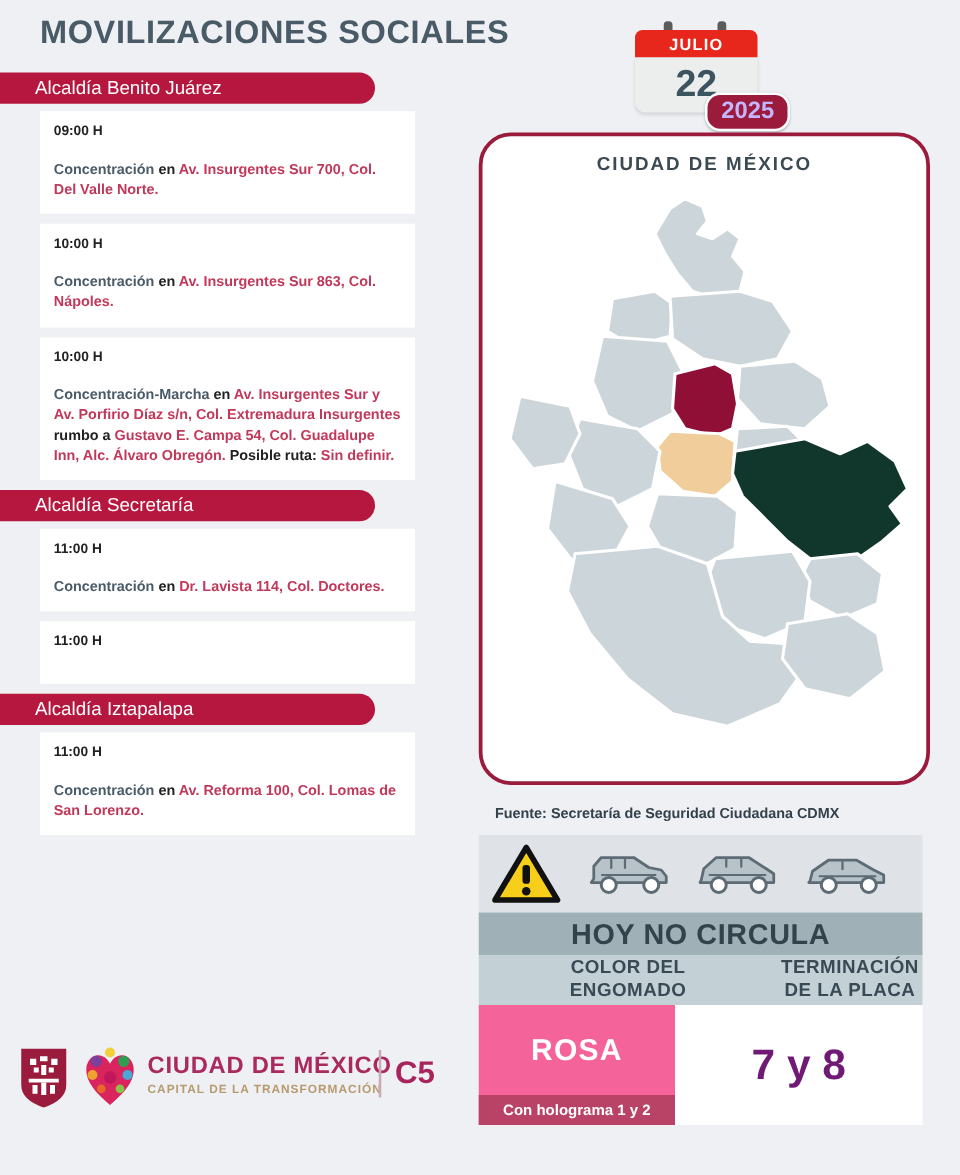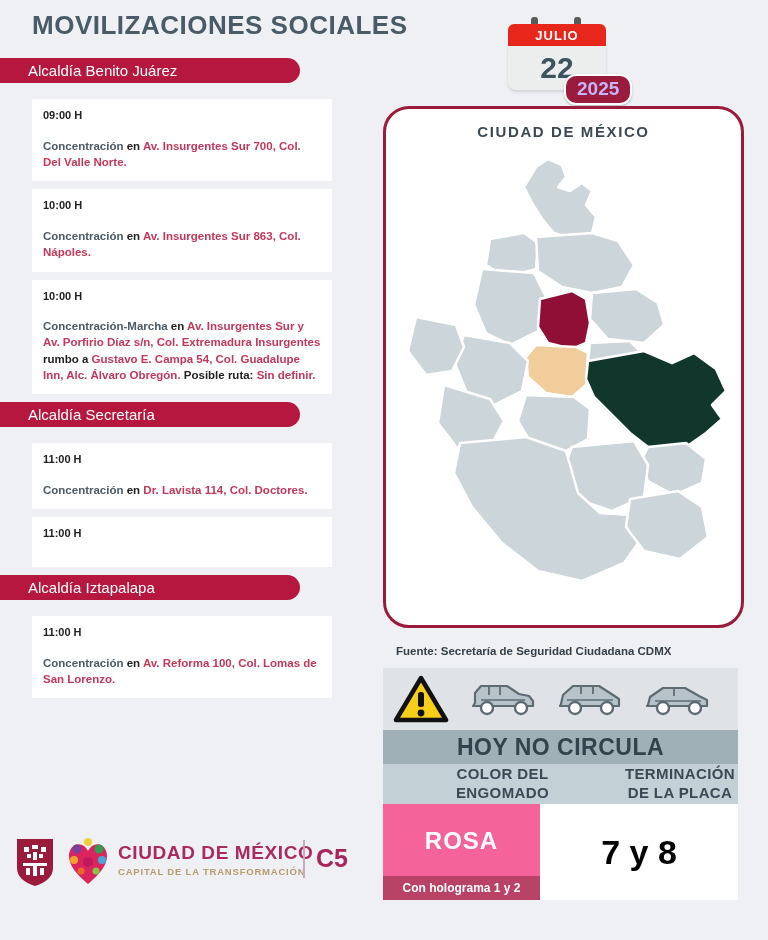--- a/index.html
+++ b/index.html
@@ -49,21 +49,21 @@
 
   
   .left-col{position:absolute;left:0;top:58px;width:360px;}
   .alc-bar{
     background:#b5173f;color:#fff;
     height:25px;line-height:25px;
     border-radius:0 14px 14px 0;
     padding-left:28px;
     font-size:15px;
     width:272px;
-    margin-bottom:16px;
+    margin-bottom:6px;
   }
   .events{padding:0 28px 0 32px;}
   .event{
     background:#fff;
     padding:9px 11px 11px;
     margin-bottom:8px;
     font-size:11.5px;
     line-height:1.42;
   }
   .ev-time{color:#222;font-weight:bold;font-size:11px;margin-bottom:14px;}
@@ -122,21 +122,21 @@
   }
   .hnc-holo{
     position:absolute;left:0;bottom:0;width:100%;height:24px;
     background:#b94267;color:#fff;
     display:flex;align-items:center;justify-content:center;
     font-size:12px;font-weight:bold;
   }
   .hnc-plate{
     flex:1;background:#fff;
     display:flex;align-items:center;justify-content:center;
-    color:#000000;font-size:34px;font-weight:bold;
+    color:#701a75;font-size:34px;font-weight:bold;
   }
 
   
   .footer{position:absolute;left:0;top:826px;width:383px;height:80px;}
   .f-shield{position:absolute;left:14px;top:10px;}
   .f-heart{position:absolute;left:66px;top:6px;}
   .f-text{position:absolute;left:118px;top:16px;}
   .f-l1{color:#aa2a5f;font-size:19px;font-weight:bold;letter-spacing:.6px;}
   .f-l2{color:#b79a6f;font-size:9.5px;font-weight:bold;letter-spacing:.8px;margin-top:2px;}
   .f-div{position:absolute;left:303px;top:14px;width:2px;height:38px;background:#c9aab8;}

